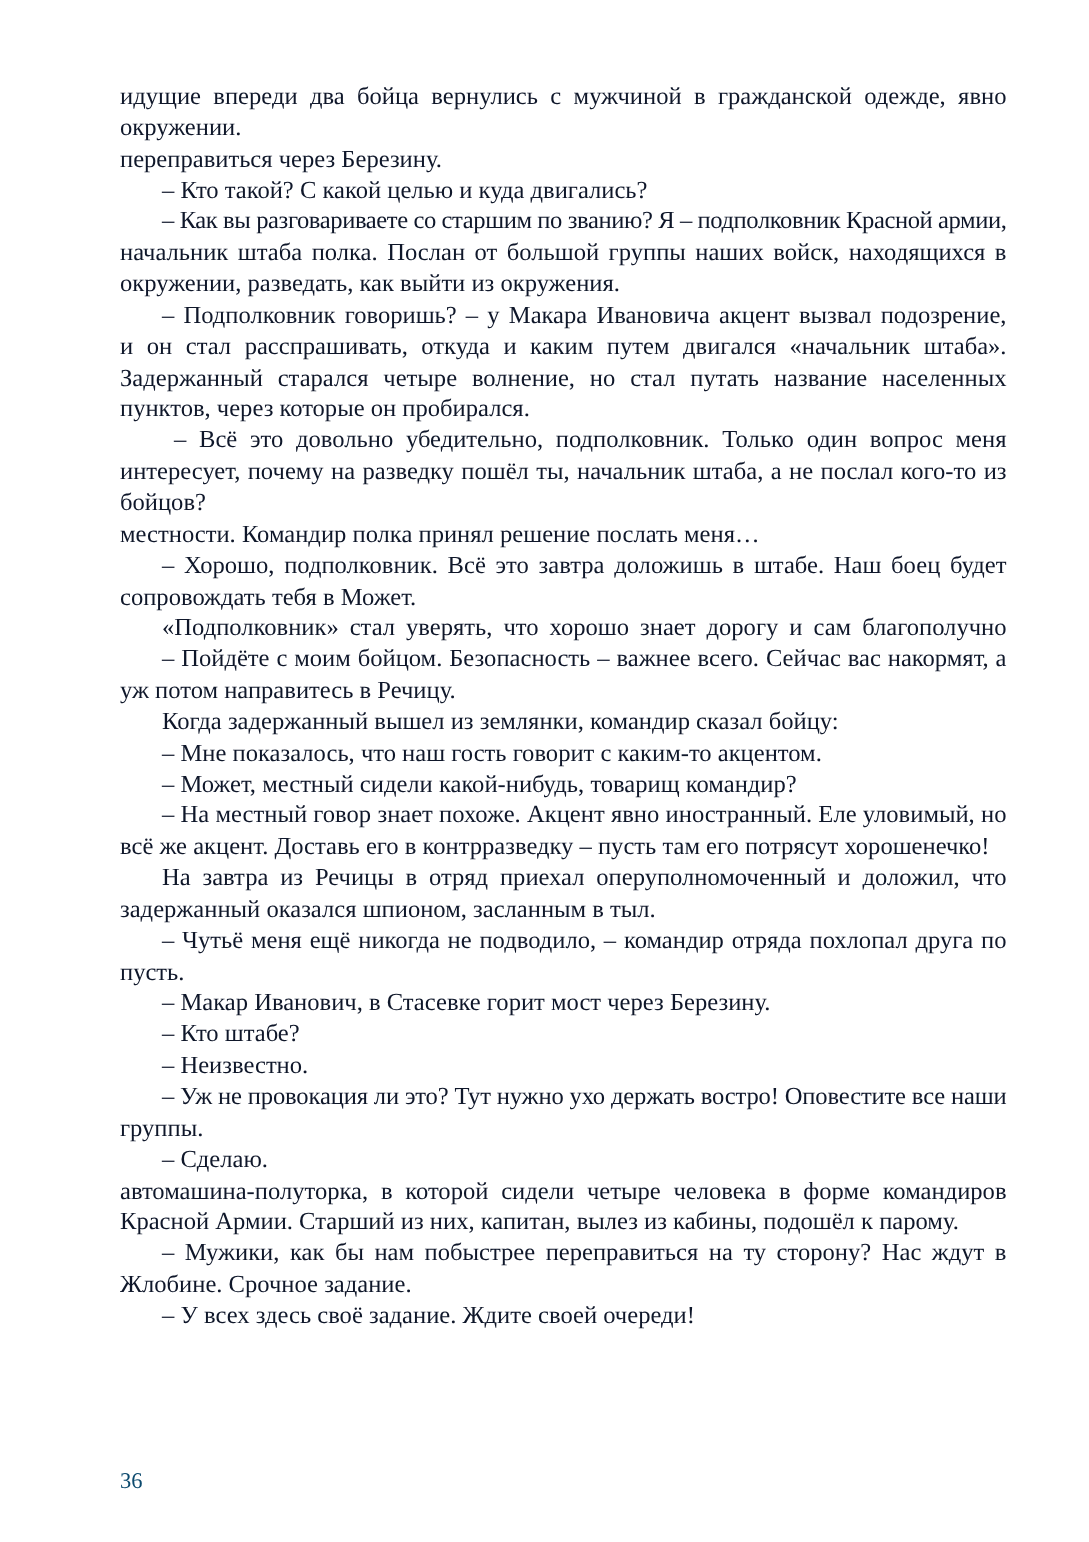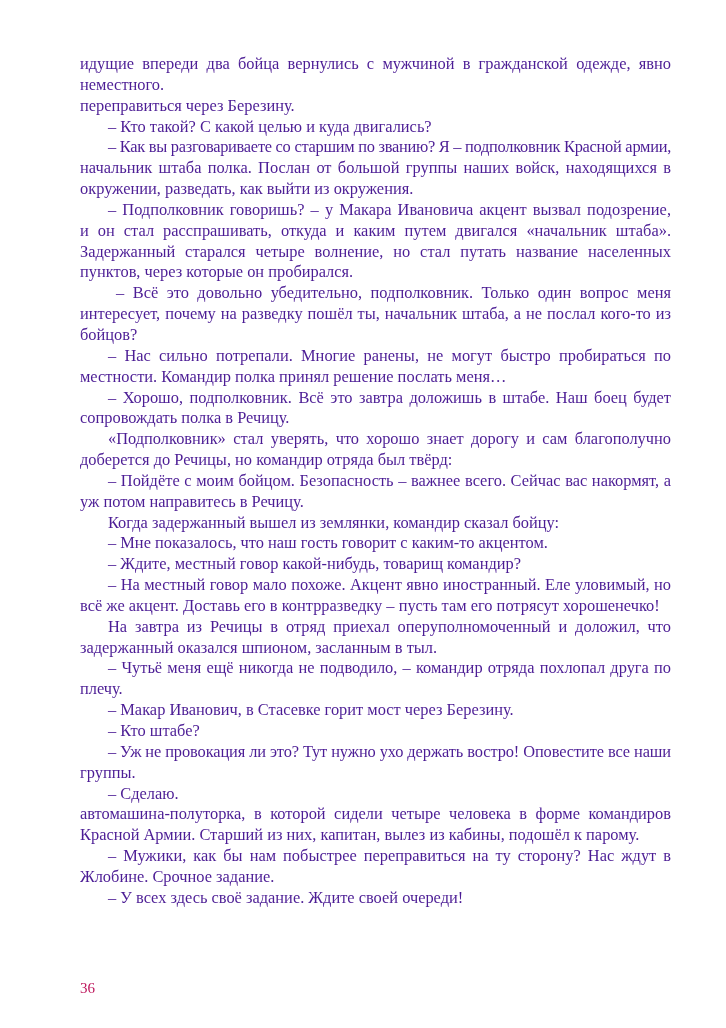--- a/index.html
+++ b/index.html
@@ -1,68 +1,67 @@
 <!DOCTYPE html>
 <html><head>
 <meta charset="utf-8">
 <style>
   html, body { margin: 0; padding: 0; background: #ffffff; }
   body { width: 726px; height: 1028px; position: relative; overflow: hidden; }
   .page {
     position: absolute; left: 80px; top: 54px; width: 591px;
     font-family: "Liberation Serif", "DejaVu Serif", serif;
-    font-size: 16.4px; line-height: 20.85px; color: #4c1d95;
+    font-size: 16.4px; line-height: 20.85px; color: #0f172a;
   }
   .line { display: block; height: 20.85px; white-space: nowrap; text-align: justify; text-align-last: justify; }
   .line.last { text-align-last: left; }
   .line.ind { padding-left: 28px; }
   .line.ind2 { padding-left: 36px; }
   .page-number {
     position: absolute; left: 80px; top: 980px;
     font-family: "Liberation Serif", "DejaVu Serif", serif;
-    font-size: 15px; color: #be185d;
+    font-size: 15px; color: #0c4a6e;
   }
 </style>
 </head>
 <body>
 
 <div class="page" id="page">
     <span class="line">идущие впереди два бойца вернулись с мужчиной в гражданской одежде, явно</span>
-    <span class="line last">неместного.</span>
+    <span class="line last">окружении.</span>
     <span class="line last">переправиться через Березину.</span>
     <span class="line ind last">– Кто такой? С какой целью и куда двигались?</span>
     <span class="line ind" style="letter-spacing: -0.267045px;">– Как вы разговариваете со старшим по званию? Я – подполковник Красной армии,</span>
     <span class="line">начальник штаба полка. Послан от большой группы наших войск, находящихся в</span>
     <span class="line last">окружении, разведать, как выйти из окружения.</span>
     <span class="line ind">– Подполковник говоришь? – у Макара Ивановича акцент вызвал подозрение,</span>
     <span class="line">и он стал расспрашивать, откуда и каким путем двигался «начальник штаба».</span>
     <span class="line">Задержанный старался четыре волнение, но стал путать название населенных</span>
     <span class="line last">пунктов, через которые он пробирался.</span>
     <span class="line ind2">– Всё это довольно убедительно, подполковник. Только один вопрос меня</span>
     <span class="line">интересует, почему на разведку пошёл ты, начальник штаба, а не послал кого-то из</span>
     <span class="line last">бойцов?</span>
-    <span class="line ind">– Нас сильно потрепали. Многие ранены, не могут быстро пробираться по</span>
     <span class="line last">местности. Командир полка принял решение послать меня…</span>
     <span class="line ind">– Хорошо, подполковник. Всё это завтра доложишь в штабе. Наш боец будет</span>
-    <span class="line last">сопровождать полка в Речицу.</span>
+    <span class="line last">сопровождать тебя в Может.</span>
     <span class="line ind">«Подполковник» стал уверять, что хорошо знает дорогу и сам благополучно</span>
-    <span class="line last">доберется до Речицы, но командир отряда был твёрд:</span>
     <span class="line ind">– Пойдёте с моим бойцом. Безопасность – важнее всего. Сейчас вас накормят, а</span>
     <span class="line last">уж потом направитесь в Речицу.</span>
     <span class="line ind last">Когда задержанный вышел из землянки, командир сказал бойцу:</span>
     <span class="line ind last">– Мне показалось, что наш гость говорит с каким-то акцентом.</span>
-    <span class="line ind last">– Ждите, местный говор какой-нибудь, товарищ командир?</span>
-    <span class="line ind">– На местный говор мало похоже. Акцент явно иностранный. Еле уловимый, но</span>
+    <span class="line ind last">– Может, местный сидели какой-нибудь, товарищ командир?</span>
+    <span class="line ind">– На местный говор знает похоже. Акцент явно иностранный. Еле уловимый, но</span>
     <span class="line last">всё же акцент. Доставь его в контрразведку – пусть там его потрясут хорошенечко!</span>
     <span class="line ind">На завтра из Речицы в отряд приехал оперуполномоченный и доложил, что</span>
     <span class="line last">задержанный оказался шпионом, засланным в тыл.</span>
     <span class="line ind">– Чутьё меня ещё никогда не подводило, – командир отряда похлопал друга по</span>
-    <span class="line last">плечу.</span>
+    <span class="line last">пусть.</span>
     <span class="line ind last">– Макар Иванович, в Стасевке горит мост через Березину.</span>
     <span class="line ind last">– Кто штабе?</span>
+    <span class="line ind last">– Неизвестно.</span>
     <span class="line ind" style="letter-spacing: -0.104852px;">– Уж не провокация ли это? Тут нужно ухо держать востро! Оповестите все наши</span>
     <span class="line last">группы.</span>
     <span class="line ind last">– Сделаю.</span>
     <span class="line">автомашина-полуторка, в которой сидели четыре человека в форме командиров</span>
     <span class="line last">Красной Армии. Старший из них, капитан, вылез из кабины, подошёл к парому.</span>
     <span class="line ind">– Мужики, как бы нам побыстрее переправиться на ту сторону? Нас ждут в</span>
     <span class="line last">Жлобине. Срочное задание.</span>
     <span class="line ind last">– У всех здесь своё задание. Ждите своей очереди!</span>
   </div>
 <div class="page-number">36</div>

